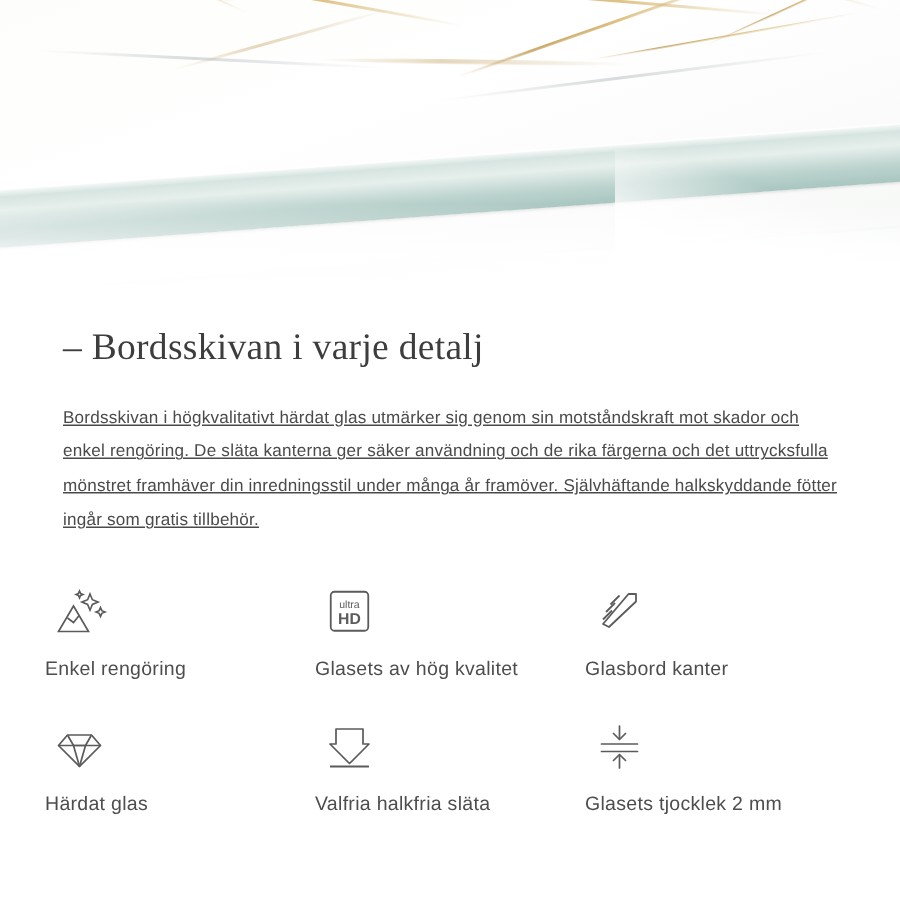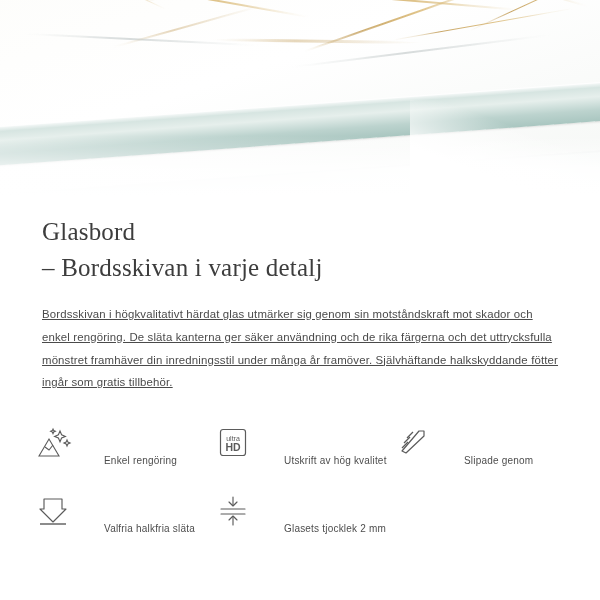--- a/index.html
+++ b/index.html
@@ -129,39 +129,38 @@
   
   .features {
     margin: 26px 0 0 0;
     padding: 0 30px;
     display: grid;
     grid-template-columns: repeat(3, 1fr);
     row-gap: 22px;
   }
   .feature {
     display: flex;
-    flex-direction: row;
-    align-items: flex-end;
+    flex-direction: column;
+    align-items: flex-start;
     justify-content: flex-start;
     text-align: center;
   }
   .feature-icon {
     width: 46px;
     height: 46px;
     display: flex;
     align-items: center;
     justify-content: center;
     color: #5b5b5b;
   }
   .feature-label {
     margin-top: 7px;
-    font-size: 10px;
+    font-size: 13px;
     color: #4d4d4d;
     letter-spacing: 0.2px;
-    margin-left: 28px;
   }
   svg { display: block; }
 </style>
 </head>
 <body>
 
 <div class="page">
 
   <div class="hero">
     <div class="hero-bg"></div>
@@ -183,21 +182,20 @@
     </div>
 
     <div class="glass-edge"></div>
     <div class="glass-edge-hi"></div>
     <div class="hero-corner"></div>
     <div class="hero-fade"></div>
   </div>
 
   <div class="content">
     <h1 class="headline">
-      <span>Glasbord</span>
       <span class="l2">– Bordsskivan i varje detalj</span>
     </h1>
     <p class="body-copy">Bordsskivan i högkvalitativt härdat glas utmärker sig genom sin motståndskraft mot skador och enkel rengöring. De släta kanterna ger säker användning och de rika färgerna och det uttrycksfulla mönstret framhäver din inredningsstil under många år framöver. Självhäftande halkskyddande fötter ingår som gratis tillbehör.</p>
   </div>
 
   <div class="features">
 
     <div class="feature">
       <div class="feature-icon">
         <svg width="40" height="36" viewBox="0 0 40 36" fill="none" stroke="#5b5b5b" stroke-width="1.1">
@@ -212,35 +210,47 @@
     </div>
 
     <div class="feature">
       <div class="feature-icon">
         <svg width="40" height="36" viewBox="0 0 40 36">
           <rect x="7.5" y="4.5" width="25" height="26" rx="2.5" fill="none" stroke="#5b5b5b" stroke-width="1.2"></rect>
           <text x="20" y="15.5" text-anchor="middle" font-family="Liberation Sans, sans-serif" font-size="7" fill="#5b5b5b">ultra</text>
           <text x="20" y="26" text-anchor="middle" font-family="Liberation Sans, sans-serif" font-size="10.5" font-weight="bold" fill="#5b5b5b">HD</text>
         </svg>
       </div>
-      <div class="feature-label">Utskrift av hög kvalitet</div>
+      <div class="feature-label">Glasets av hög kvalitet</div>
     </div>
 
     <div class="feature">
       <div class="feature-icon">
         <svg width="40" height="36" viewBox="0 0 40 36" fill="none" stroke="#5b5b5b" stroke-width="1.2">
           <path d="M9 26 L26 6 L31 6 L31 11 L13 28 Z" stroke-linejoin="round"></path>
           <path d="M14 13 L20 7"></path>
           <path d="M11 18 L17 12"></path>
           <path d="M9 23 L15 17"></path>
         </svg>
       </div>
-      <div class="feature-label">Slipade genom</div>
-    </div>
-
+      <div class="feature-label">Glasbord kanter</div>
+    </div>
+
+    <div class="feature">
+      <div class="feature-icon">
+        <svg width="40" height="36" viewBox="0 0 40 36" fill="none" stroke="#5b5b5b" stroke-width="1.15" stroke-linejoin="round">
+          <path d="M12 10 L28 10 L34 17 L20 31 L6 17 Z"></path>
+          <path d="M6 17 L34 17"></path>
+          <path d="M12 10 L16 17 L20 31"></path>
+          <path d="M28 10 L24 17 L20 31"></path>
+          <path d="M16 17 L24 17"></path>
+        </svg>
+      </div>
+      <div class="feature-label">Härdat glas</div>
+    </div>
 
     <div class="feature">
       <div class="feature-icon">
         <svg width="40" height="36" viewBox="0 0 40 36" fill="none" stroke="#5b5b5b" stroke-width="1.15" stroke-linejoin="round">
           <path d="M11 6 L29 6 L29 16 L33 16 L20 29 L7 16 L11 16 Z"></path>
           <path d="M7 31 L33 31" stroke-width="1.4"></path>
         </svg>
       </div>
       <div class="feature-label">Valfria halkfria släta</div>
     </div>

